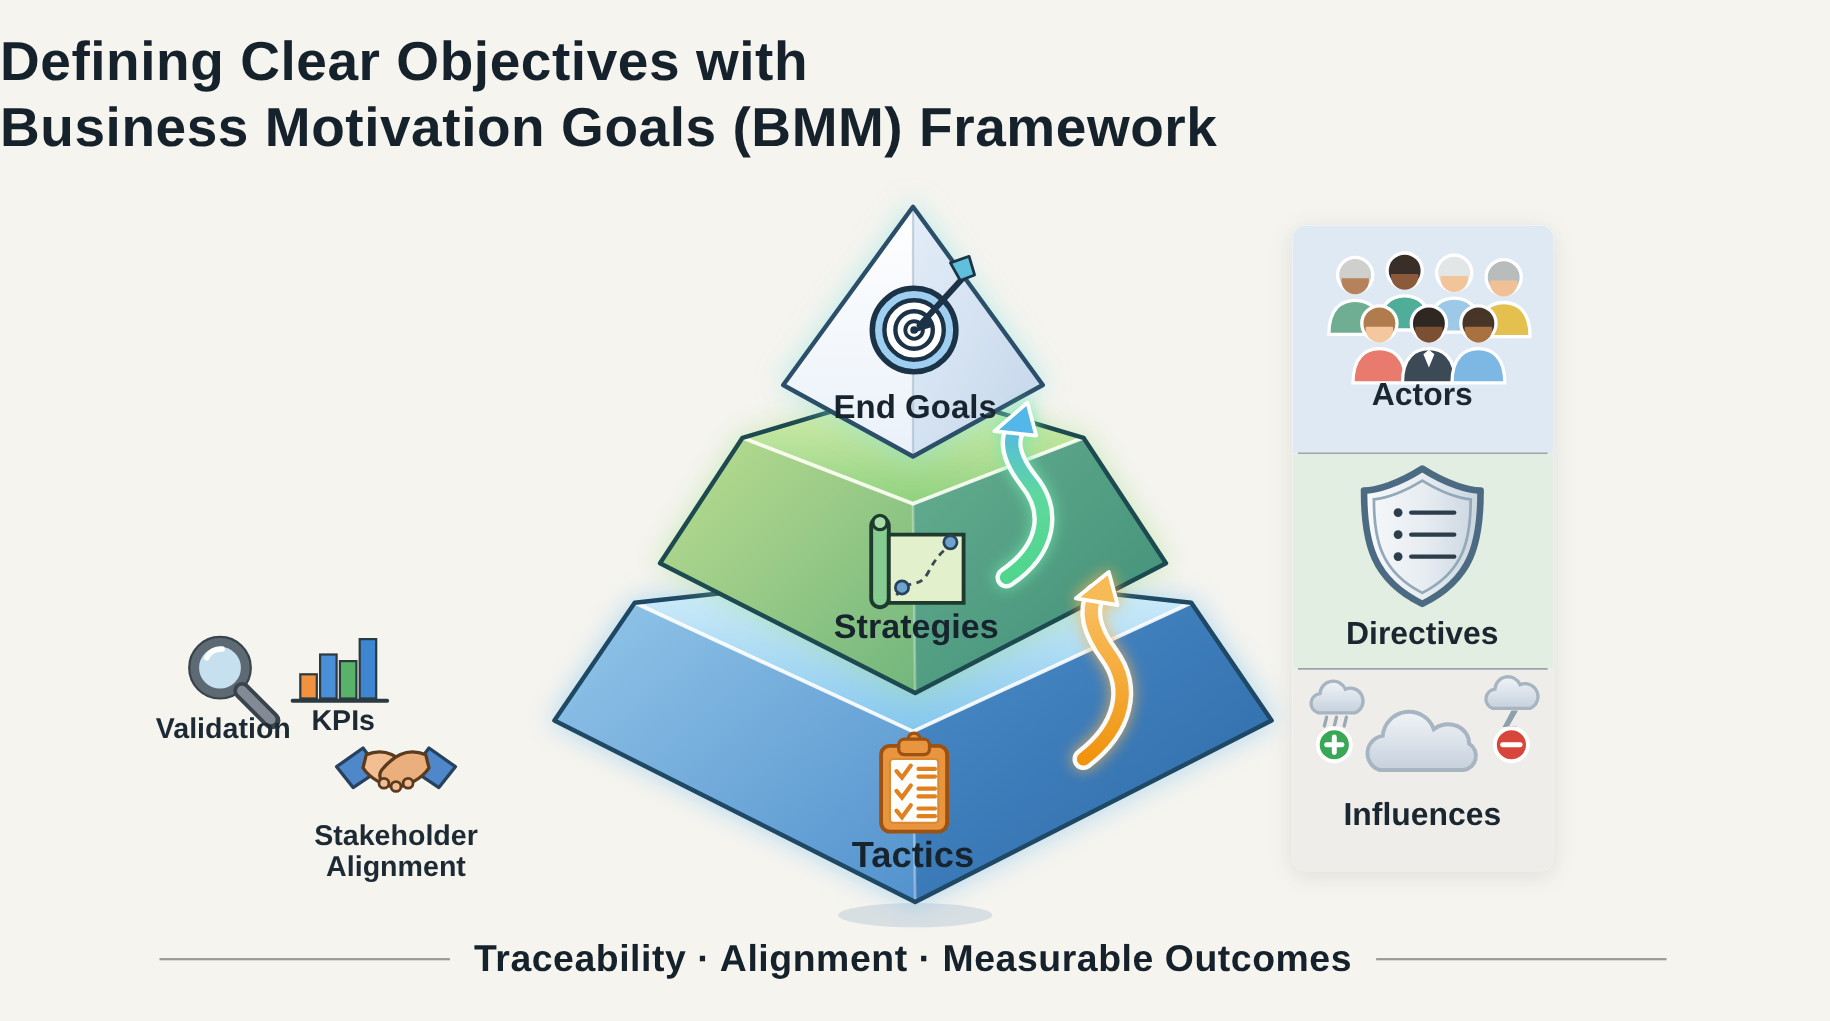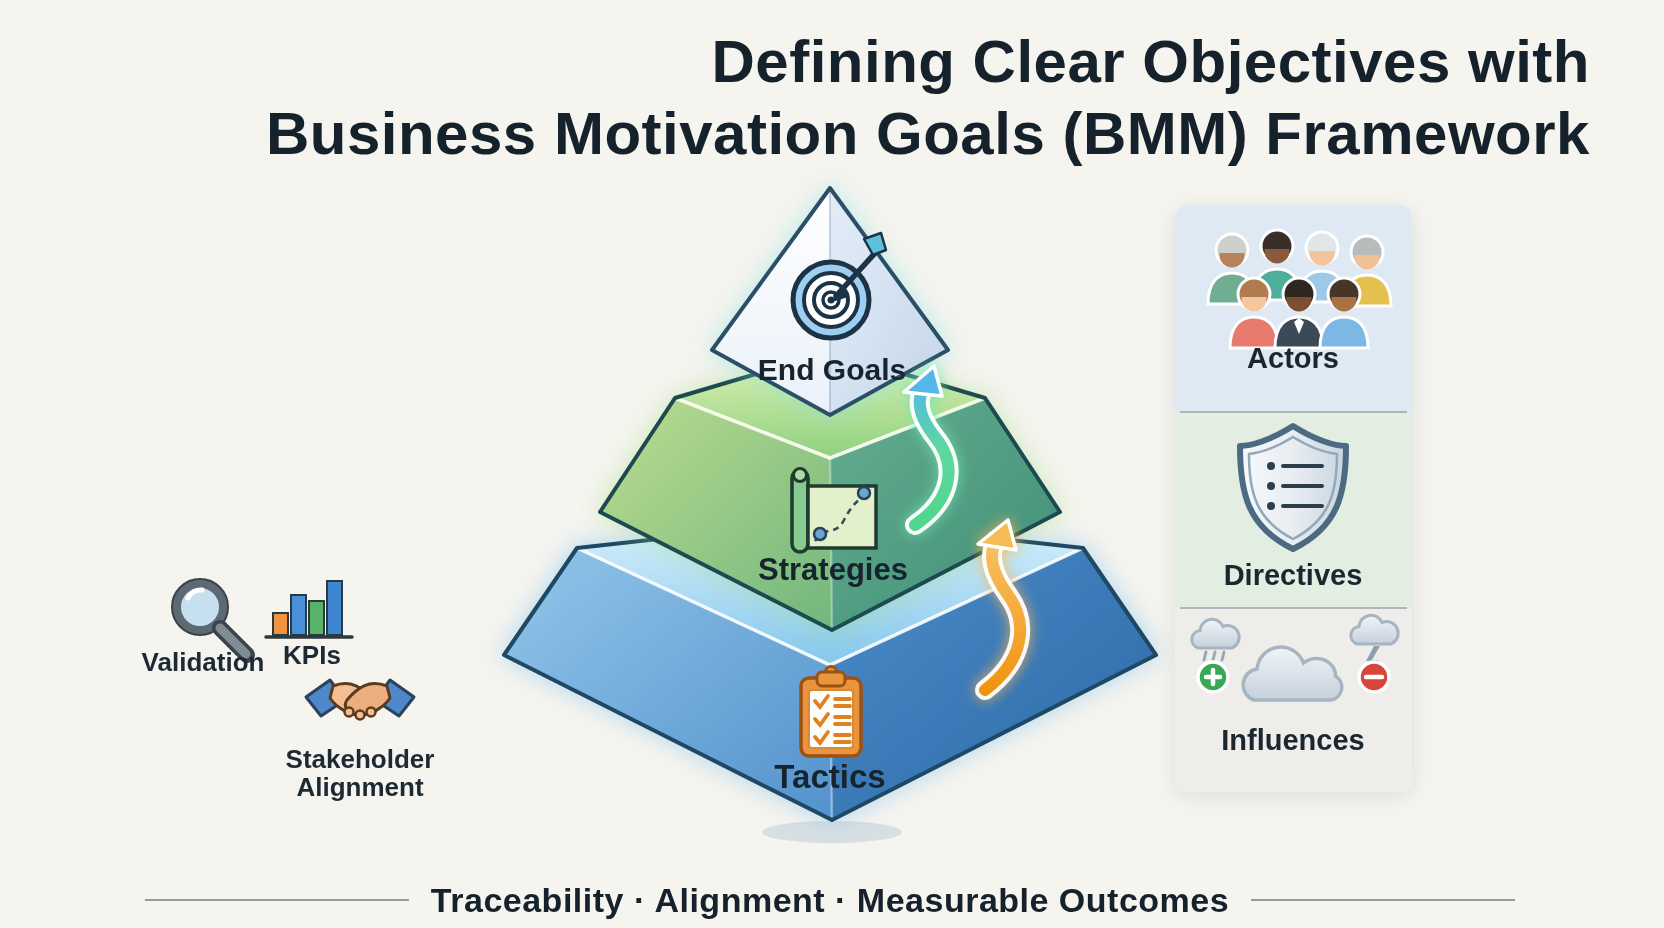--- a/index.html
+++ b/index.html
@@ -4,26 +4,26 @@
 <style>
   html,body{margin:0;padding:0;}
   body{
     width:1664px;height:928px;position:relative;overflow:hidden;
     background:#f5f4ef;
     font-family:"Liberation Sans", sans-serif;
     color:#15212b;
   }
   .title{
     position:absolute;top:26px;left:0;right:74px;
-    text-align:right;font-weight:700;font-size:60px;line-height:1.2;
+    text-align:left;font-weight:700;font-size:50px;line-height:1.2;
     color:#15212b;letter-spacing:.5px;
   }
   .footer{
     position:absolute;left:145px;right:149px;top:848px;height:48px;
-    display:flex;align-items:center;gap:22px;margin-top:28px;
+    display:flex;align-items:center;gap:22px;
   }
   .footer .rule{flex:1;height:2px;background:#9a9a93;}
   .footer .tagline{
     white-space:nowrap;font-weight:700;font-size:34px;color:#15212b;letter-spacing:.5px;
   }
   svg{position:absolute;left:0;top:0;}
   text{font-family:"Liberation Sans", sans-serif;}
   .lvl-label{font-weight:700;fill:#17242e;}
   .side-label{font-weight:700;fill:#1a2730;}
   .left-label{font-weight:700;fill:#1d2a33;}

